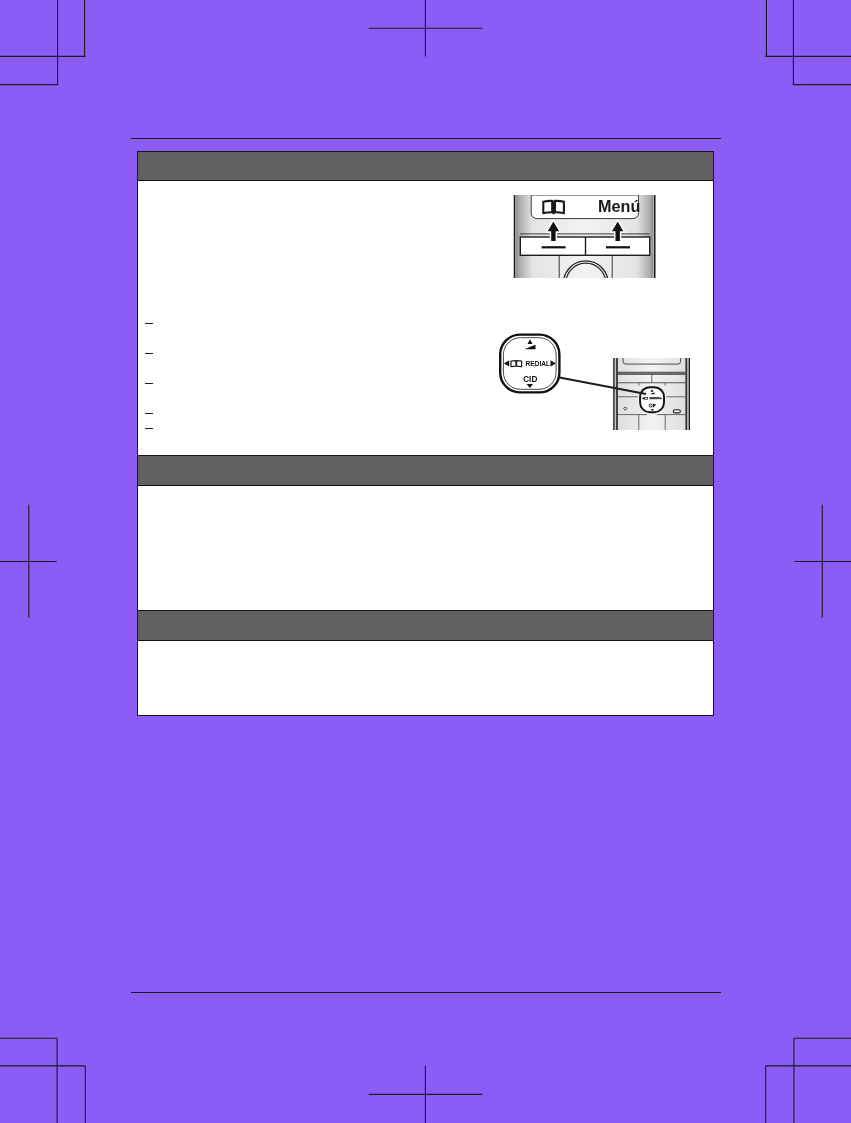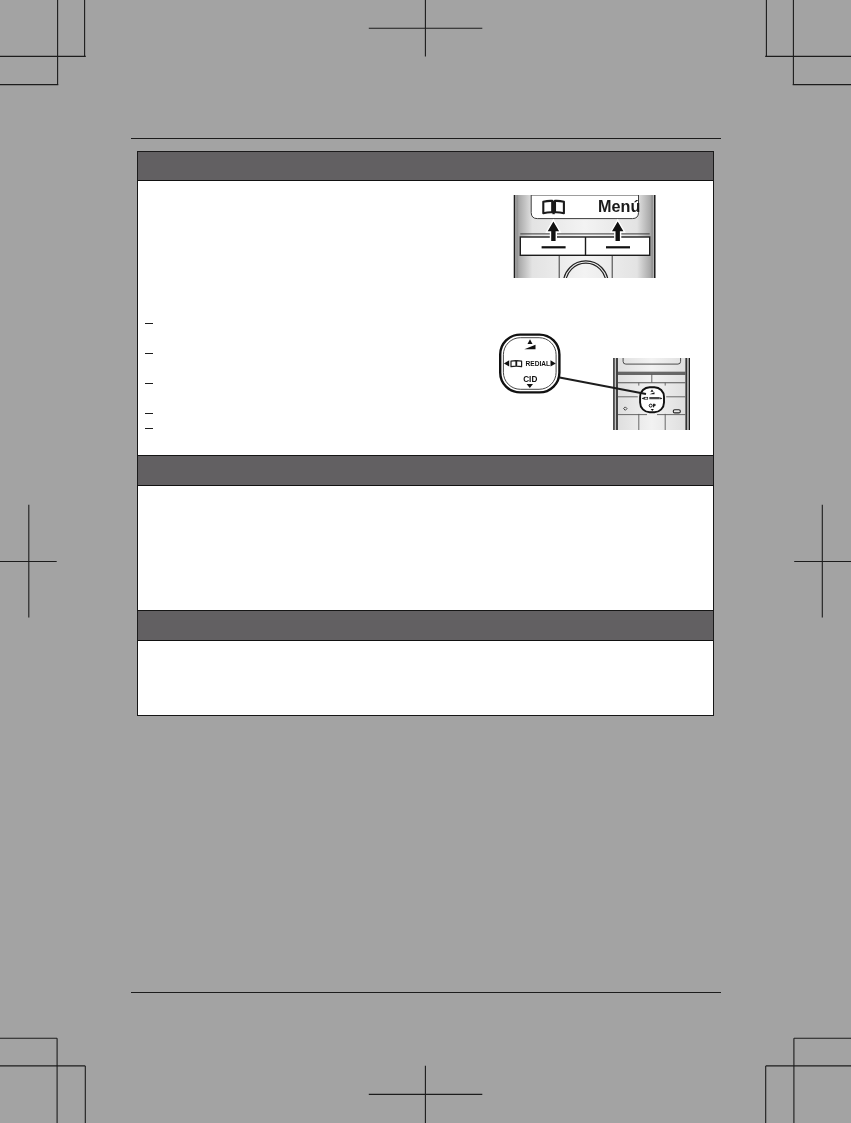--- a/index.html
+++ b/index.html
@@ -1,16 +1,16 @@
 <!DOCTYPE html>
 <html><head>
 <meta charset="utf-8">
 <style>
   html,body{margin:0;padding:0;background:#fff;}
-  #page{position:relative;width:851px;height:1123px;background:#a3a3a3;overflow:hidden;
+  #page{position:relative;width:851px;height:1123px;background:#8b5cf6;overflow:hidden;
         font-family:"Liberation Sans",sans-serif;}
   .abs{position:absolute;}
 </style>
 </head>
 <body>
 <div id="page">
 
 <svg class="abs" style="left:0;top:0" width="851" height="1123" viewBox="0 0 851 1123">
   <g stroke="#1c1c1c" stroke-width="1.1" fill="none">
 

